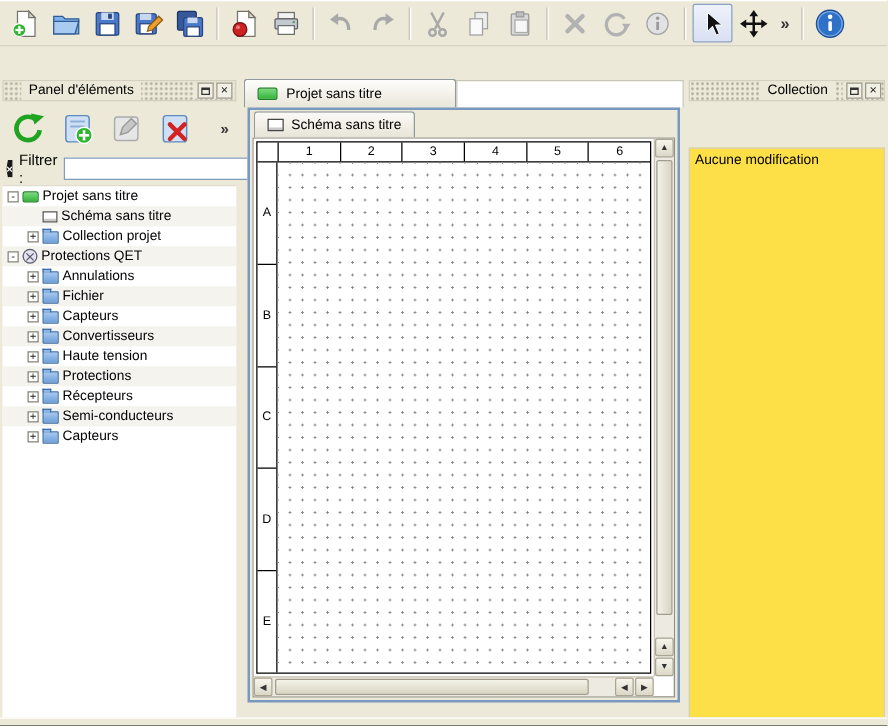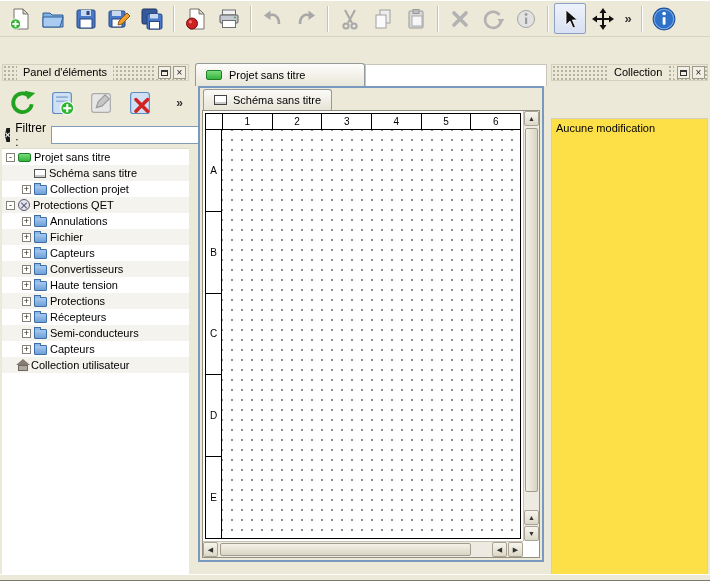--- a/index.html
+++ b/index.html
@@ -366,25 +366,20 @@
       </div>
       <div class="trow lvl1">
         <span class="exp">+</span>
         <span class="ti ti-folder"></span>
         <span class="tlabel">Semi-conducteurs</span>
       </div>
       <div class="trow lvl1">
         <span class="exp">+</span>
         <span class="ti ti-folder"></span>
         <span class="tlabel">Capteurs</span>
-      </div>
-      <div class="trow lvl0">
-        <span class="exp"></span>
-        <span class="ti ti-home"></span>
-        <span class="tlabel">Collection utilisateur</span>
       </div>
     </div>
   </div>
 
   <div class="mdi-area">
     <div class="project-tabbar">
       <div class="project-tab">
         <span class="tab-proj-icon"></span>
         <span>Projet sans titre</span>
       </div>

